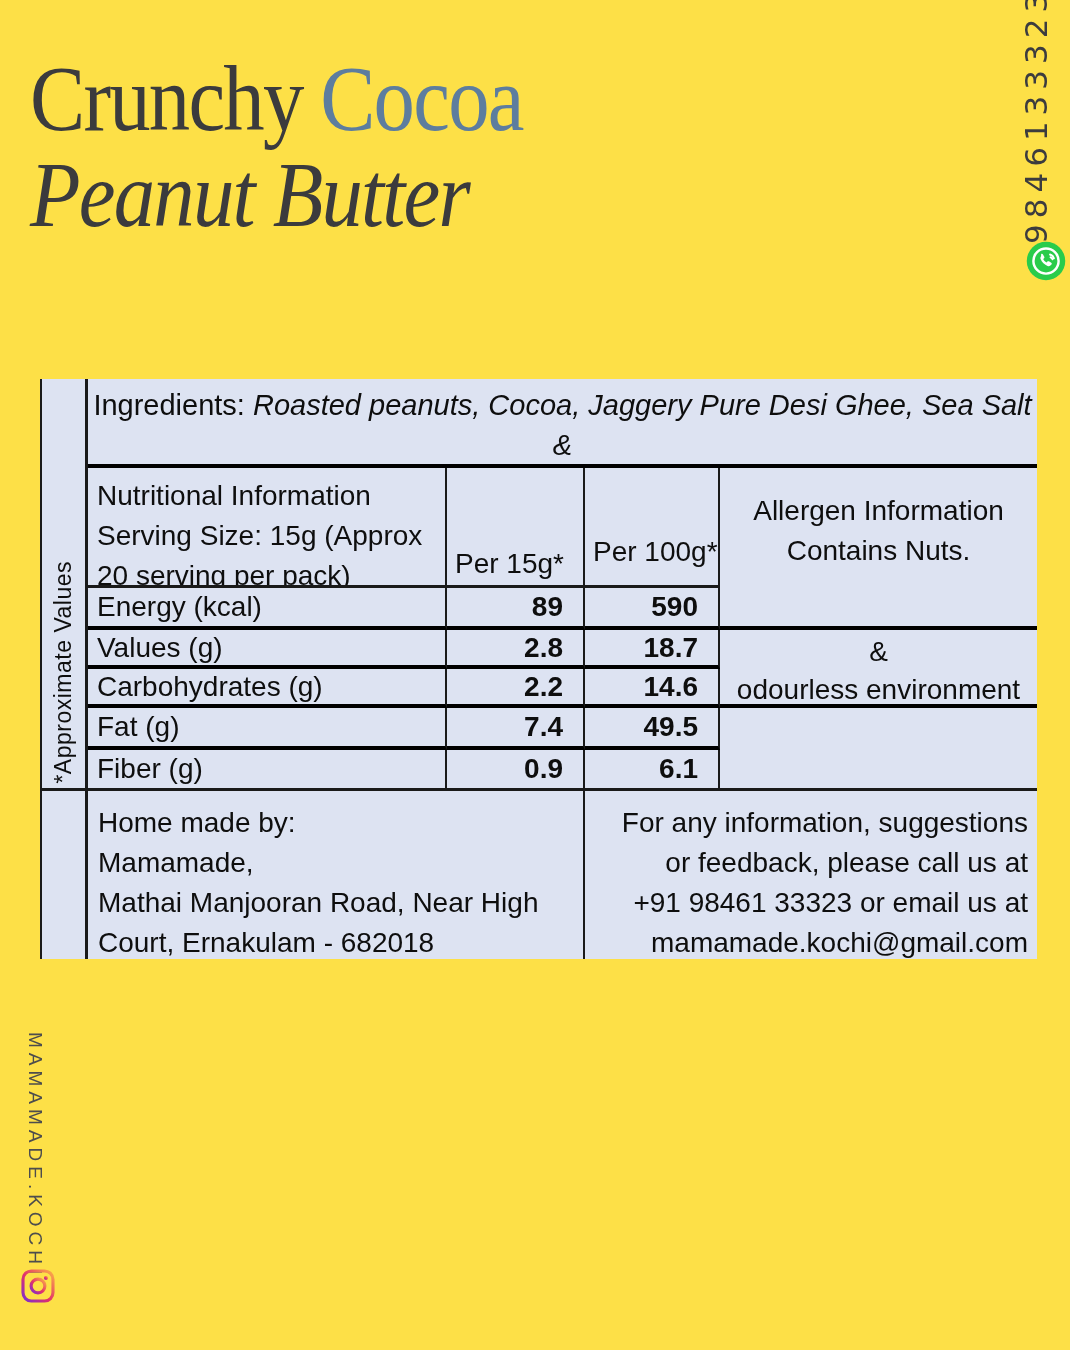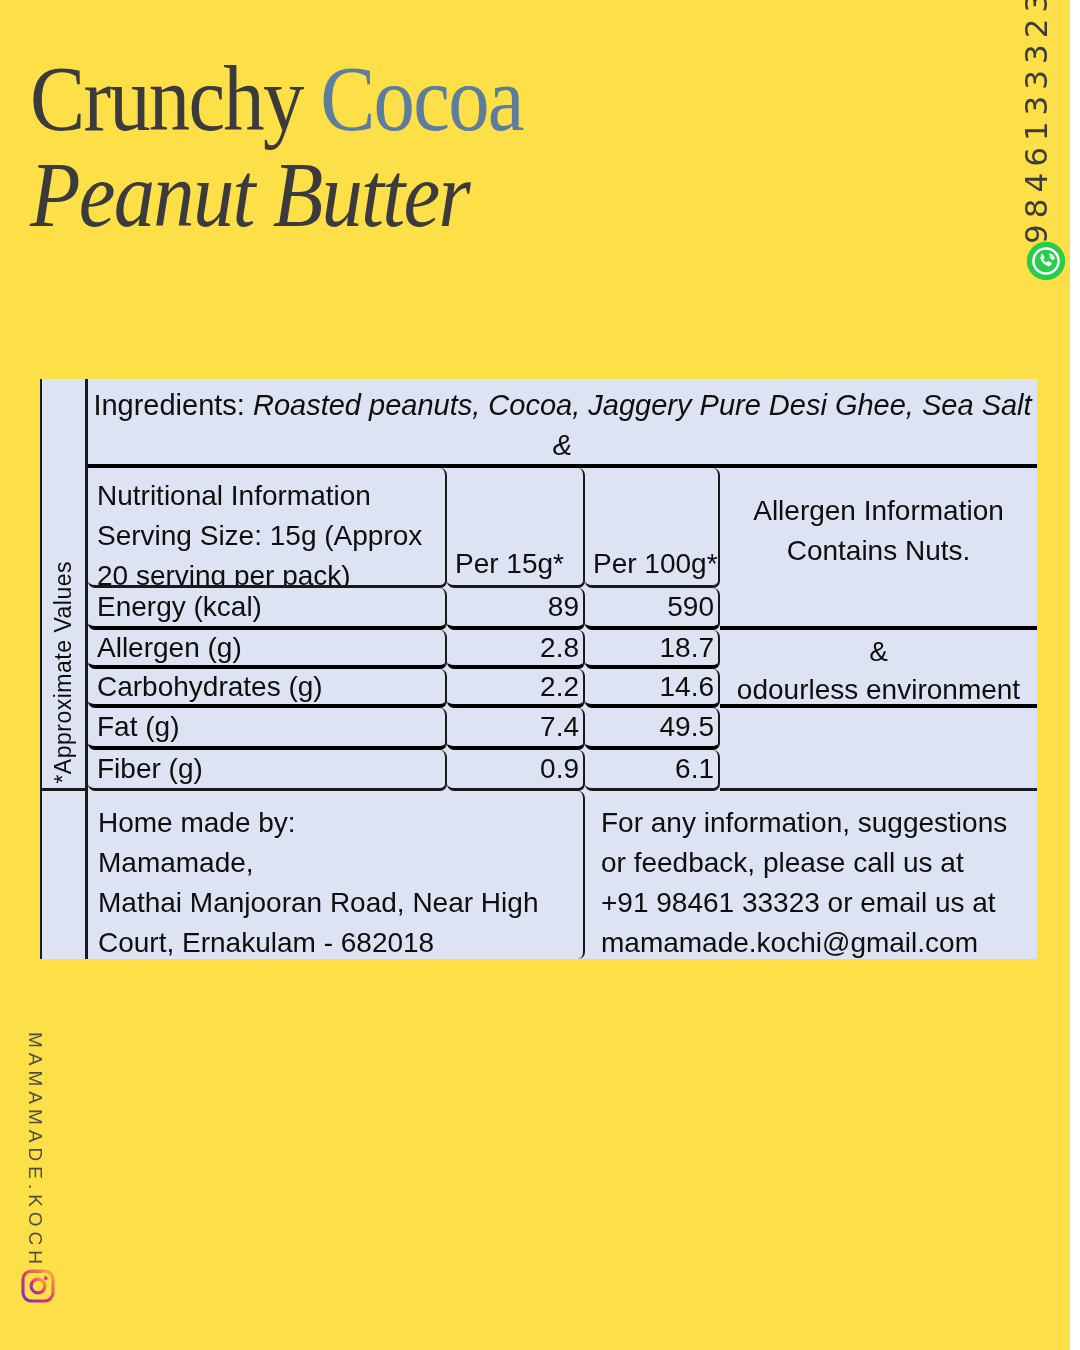--- a/index.html
+++ b/index.html
@@ -50,49 +50,49 @@
     width:995px; height:580px;
     background:#dde3f2;
     display:grid;
     grid-template-columns:46px 359px 138px 135px 317px;
     grid-template-rows:89px 120px 42px 39px 39px 42px 41px 168px;
     border-left:2px solid #1a1a1a;
     color:#0e0e0e;
     font-size:28px;
   }
   .cell{ box-sizing:border-box; overflow:hidden; }
-  .br2{ border-right:2px solid #1a1a1a;border-radius:7px; }
+  .br2{ border-right:2px solid #1a1a1a; }
   .br3{ border-right:3px solid #1a1a1a; }
   .bb2{ border-bottom:4px solid #000000; }
   .bb3{ border-bottom:3px solid #1a1a1a; }
 
   .c-approx{ grid-column:1; grid-row:1/8; display:flex; flex-direction:column; align-items:center; justify-content:flex-end; padding-bottom:4px; }
   .c-approx .vert-up{ font-size:23px; letter-spacing:0.5px; }
   .c-approx-bottom{ grid-column:1; grid-row:8; }
 
   .c-ingredients{
     grid-column:2/6; grid-row:1;
     text-align:center; padding-top:6px;
     font-size:29px; line-height:40px;
   }
   .ing-italic{ font-style:italic; }
 
   .c-nutinfo{ grid-column:2; grid-row:2; padding:8px 0 0 9px; line-height:40px; }
   .c-per15h{ grid-column:3; grid-row:2; display:flex; align-items:flex-end; padding:0 0 5px 8px; }
-  .c-per100h{ grid-column:4; grid-row:2; display:flex; align-items:flex-end; padding:0 0 5px 8px; }
+  .c-per100h{ grid-column:4; grid-row:2; display:flex; align-items:flex-end; padding:0 0 17px 8px; }
 
   .c-allergen{ grid-column:5; grid-row:2/4; text-align:center; padding-top:23px; line-height:40px; }
   .c-storage{ grid-column:5; grid-row:4/6; text-align:center; padding-top:3px; line-height:38px; }
   .c-allergen-empty{ grid-column:5; grid-row:6/8; }
 
   .n-label{ display:flex; align-items:center; padding-left:9px; }
-  .n-val{ display:flex; align-items:center; justify-content:flex-end; padding-right:4px; }
+  .n-val{ display:flex; align-items:center; justify-content:flex-end; padding-right:20px;font-weight:bold; }
 
   .c-maker{ grid-column:2/4; grid-row:8; padding:12px 5px 0 10px; line-height:40px; }
-  .c-contact{ grid-column:4/6; grid-row:8; padding:12px 9px 0 16px; line-height:40px; }
+  .c-contact{ grid-column:4/6; grid-row:8; padding:12px 9px 0 16px; text-align:right; line-height:40px; }
 </style>
 </head>
 <body>
 
 <div class="page">
 
   <h1 class="title">
     <div class="t-line1"><span class="t-dark">Crunchy</span><span class="t-blue">Cocoa</span></div>
     <div class="t-line2">Peanut Butter</div>
   </h1>
@@ -130,21 +130,21 @@
 
     <div class="cell c-allergen bb2">
       <div>Allergen Information</div>
       <div>Contains Nuts.</div>
     </div>
 
     <div class="cell n-label br2 bb2" style="grid-column:2;grid-row:3">Energy (kcal)</div>
     <div class="cell n-val br2 bb2" style="grid-column:3;grid-row:3">89</div>
     <div class="cell n-val br2 bb2" style="grid-column:4;grid-row:3">590</div>
 
-    <div class="cell n-label br2 bb2" style="grid-column:2;grid-row:4">Allergen (g)</div>
+    <div class="cell n-label br2 bb2" style="grid-column:2;grid-row:4">Values (g)</div>
     <div class="cell n-val br2 bb2" style="grid-column:3;grid-row:4">2.8</div>
     <div class="cell n-val br2 bb2" style="grid-column:4;grid-row:4">18.7</div>
 
     <div class="cell n-label br2 bb2" style="grid-column:2;grid-row:5">Carbohydrates (g)</div>
     <div class="cell n-val br2 bb2" style="grid-column:3;grid-row:5">2.2</div>
     <div class="cell n-val br2 bb2" style="grid-column:4;grid-row:5">14.6</div>
 
     <div class="cell n-label br2 bb2" style="grid-column:2;grid-row:6">Fat (g)</div>
     <div class="cell n-val br2 bb2" style="grid-column:3;grid-row:6">7.4</div>
     <div class="cell n-val br2 bb2" style="grid-column:4;grid-row:6">49.5</div>

